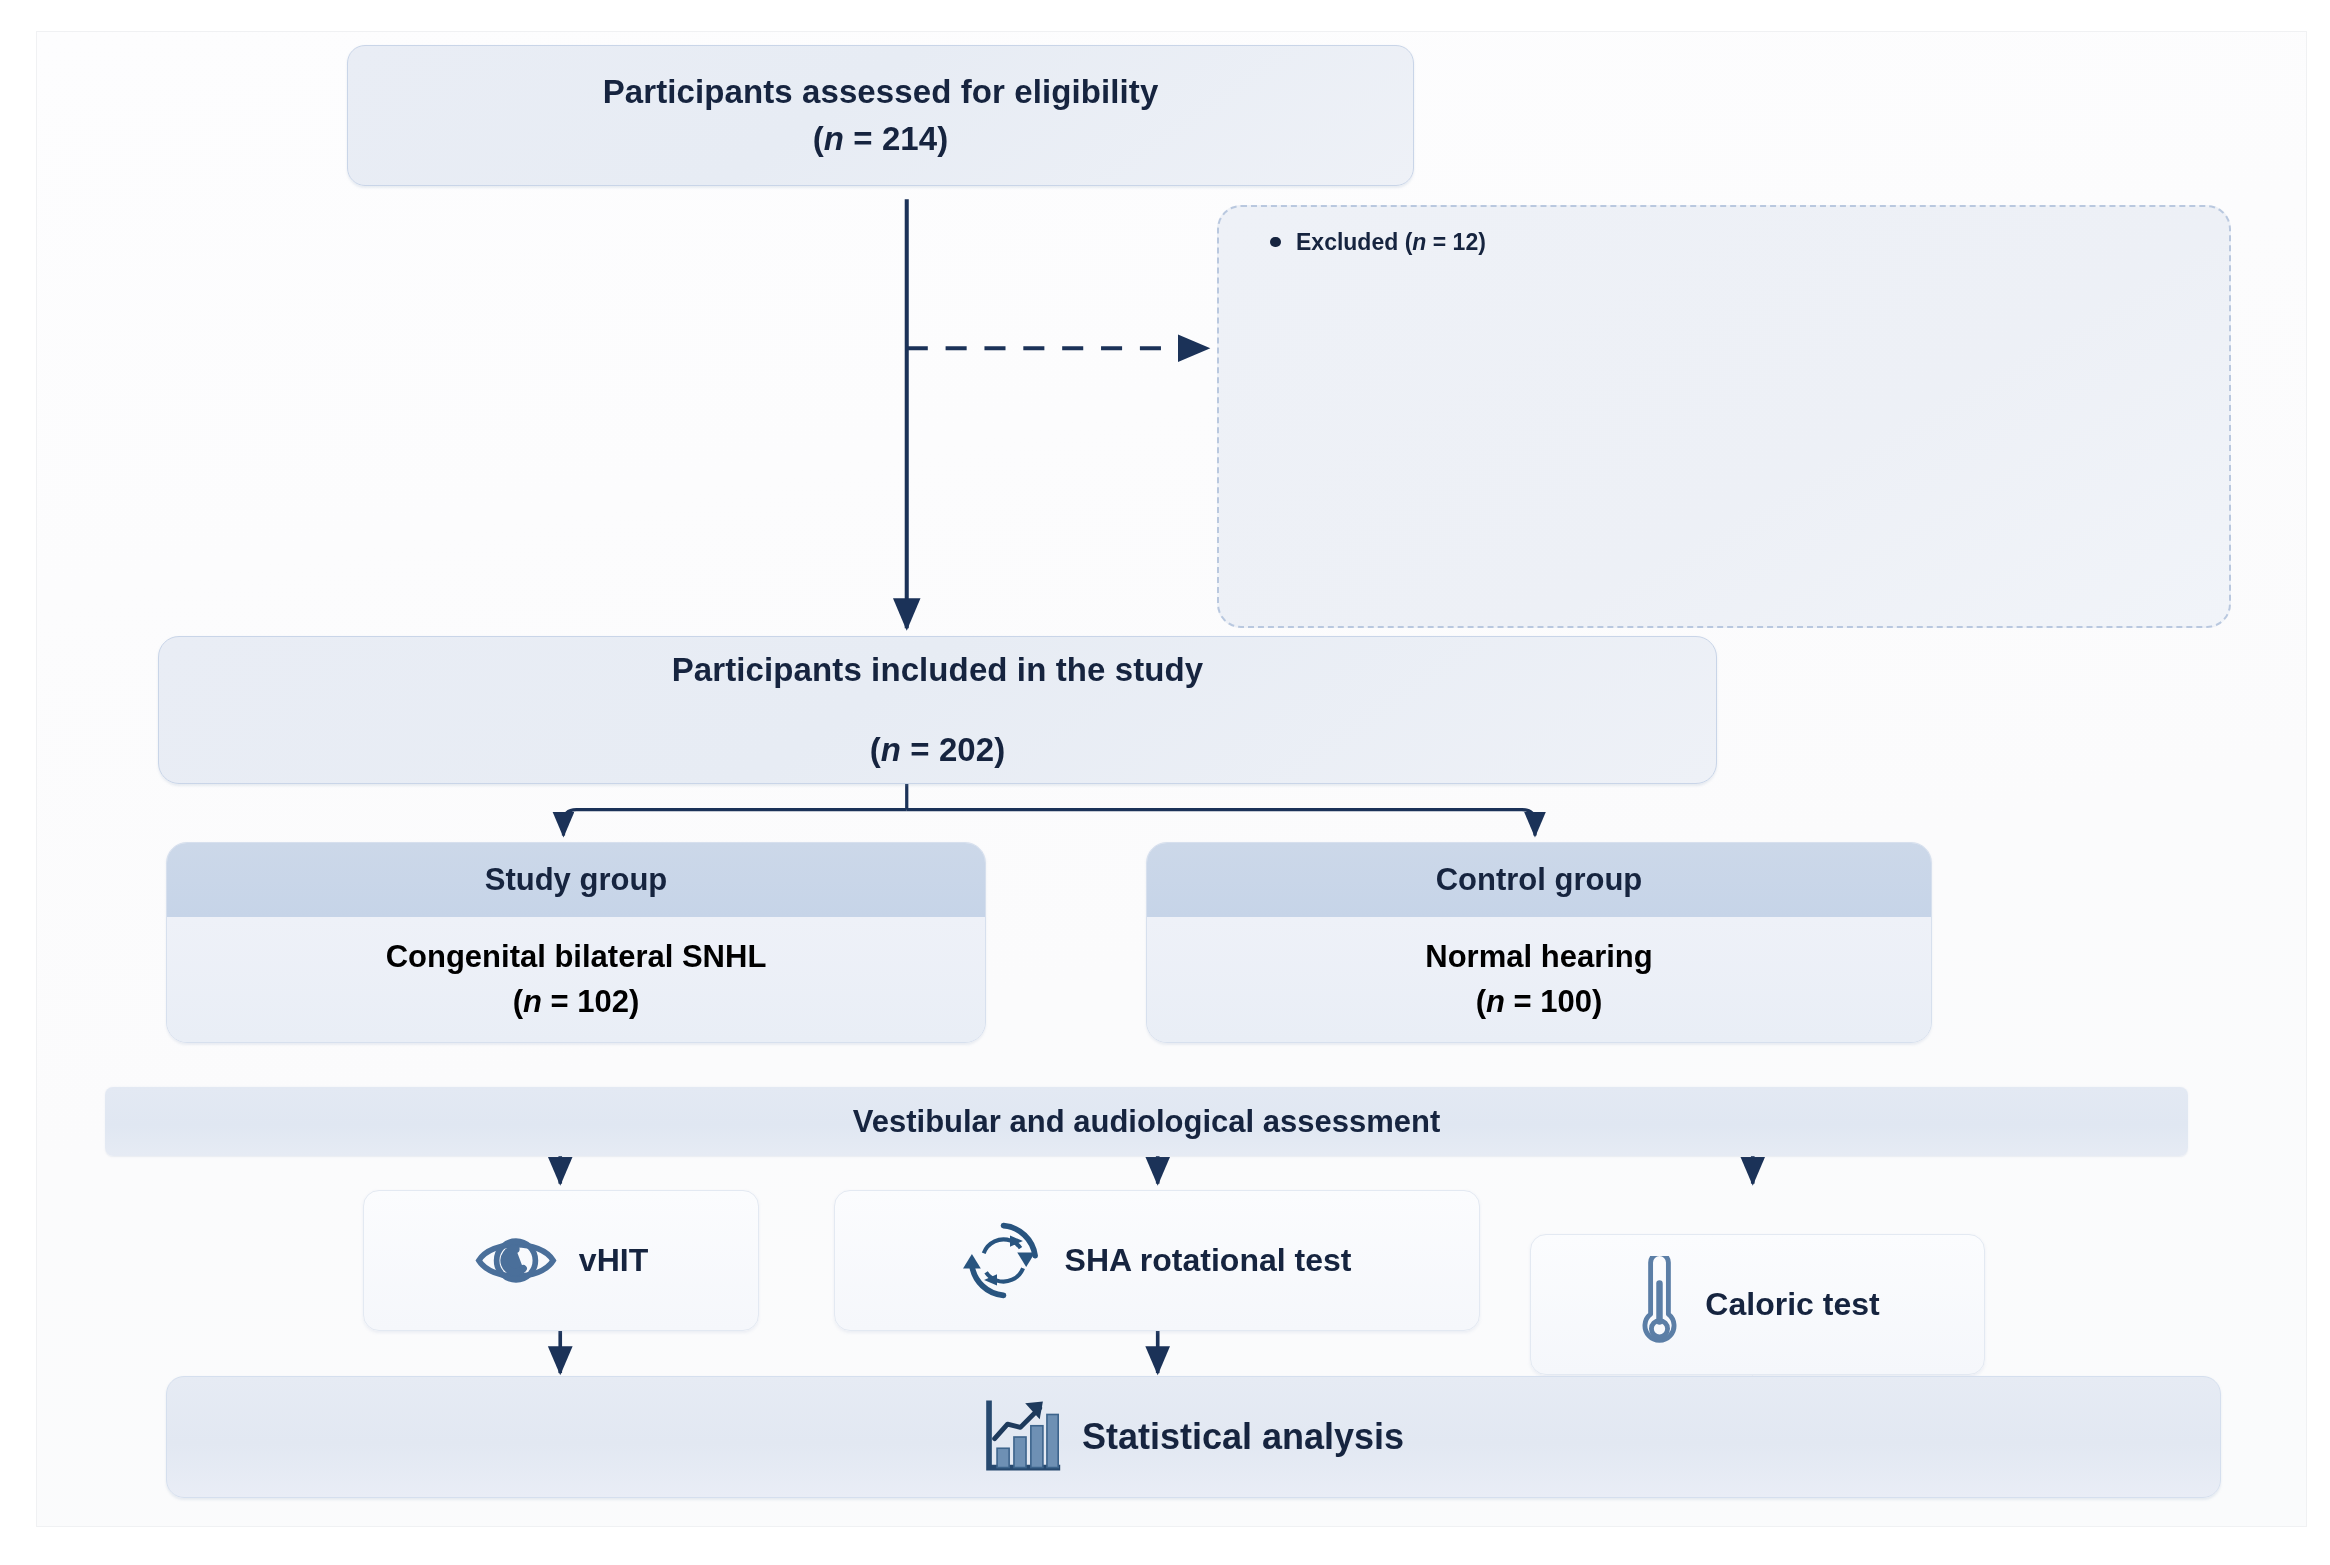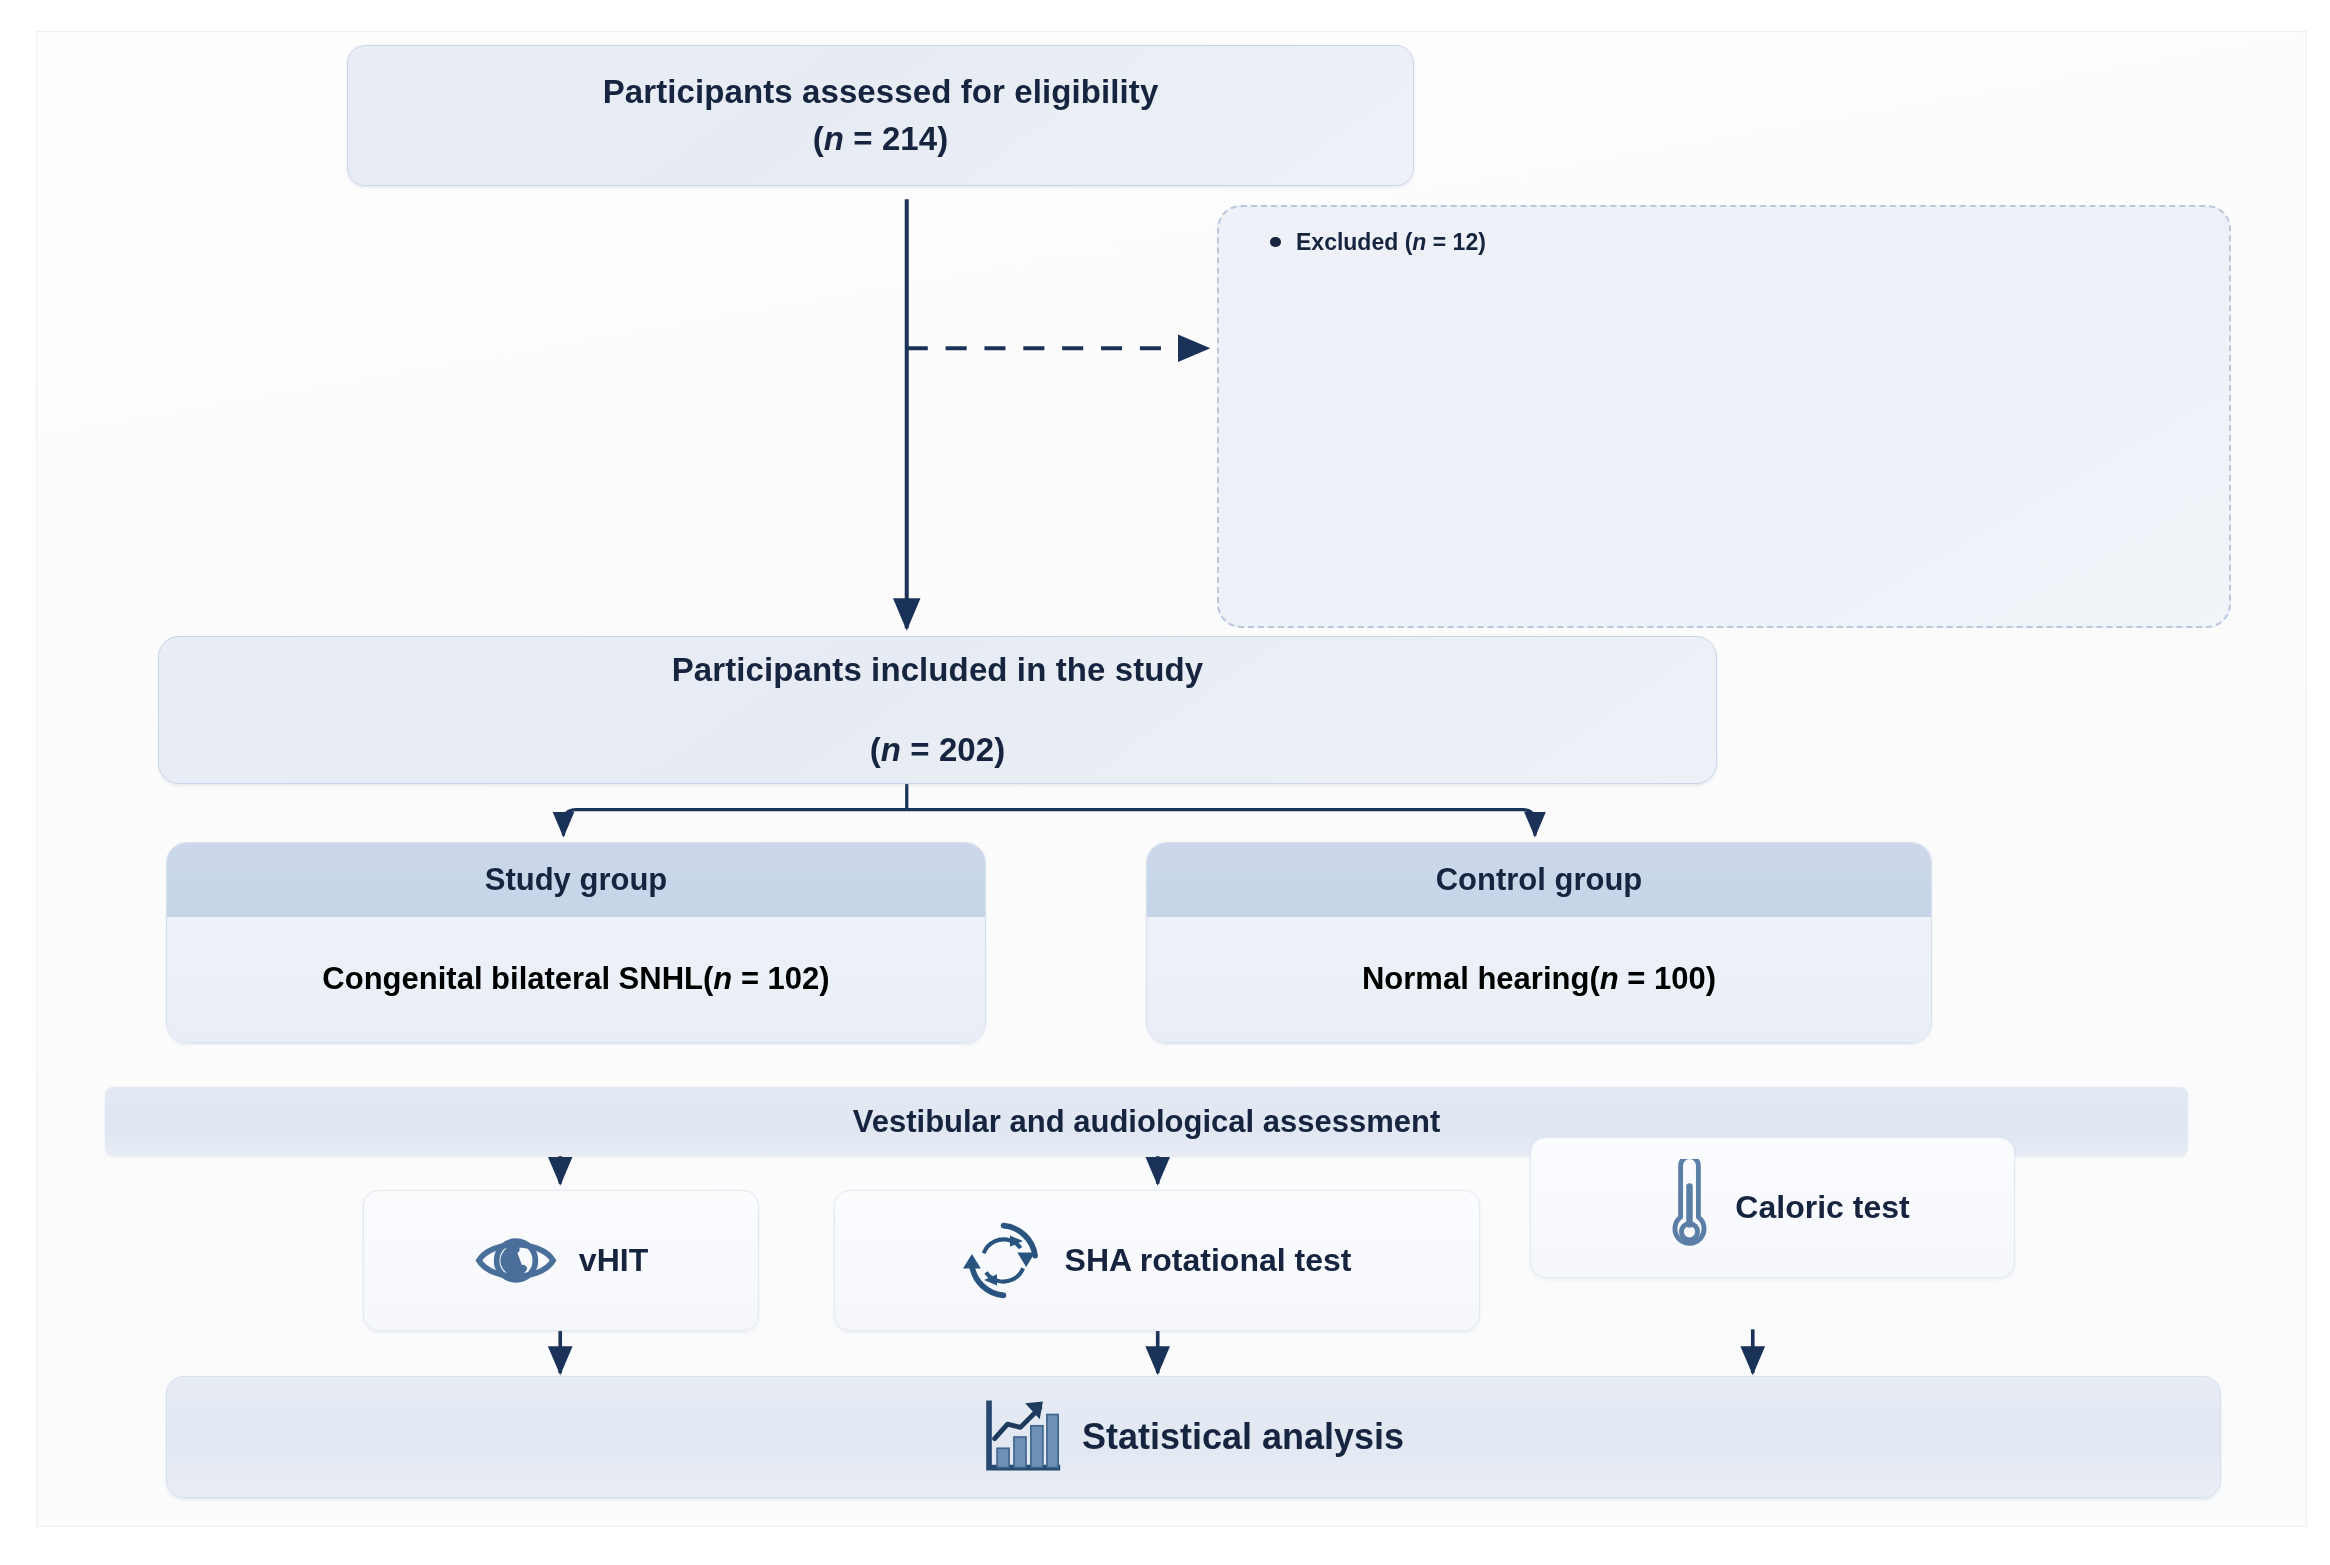--- a/index.html
+++ b/index.html
@@ -33,21 +33,21 @@
     border-radius:21px;overflow:hidden;border:0.8px solid #d7e0ee;
     background:linear-gradient(180deg,#eaeff7 0%,#eef1f8 100%);
     display:block;box-shadow:0 1.6px 2.4px rgba(140,160,190,.16);
   }
   .grp-head{
     background:linear-gradient(180deg,#ccd8e9 0%,#c6d4e8 100%);
     width:100%;display:flex;align-items:center;justify-content:center;
     font-weight:bold;color:#16243f;
   }
   .grp-body{
-    width:100%;display:flex;align-items:center;justify-content:center;
+    width:100%;display:flex;flex-direction:column;align-items:center;justify-content:center;
     background:linear-gradient(180deg,#eef1f8 0%,#e9eef6 100%);
   }
 
   .bar{
     background:linear-gradient(180deg,#e3e9f3 0%,#e0e7f2 55%,#e6ebf4 100%);
     border-radius:8px;
     display:flex;align-items:center;justify-content:center;
     color:#16243f;font-weight:bold;
     box-shadow:0 0.8px 1.6px rgba(150,165,195,.18);
   }
@@ -184,21 +184,21 @@
       <path d="M50,93 A43,43 0 0 1 11,56" fill="none" stroke="#28547f" stroke-width="7" stroke-linecap="round"></path>
       <path d="M0,60 L11,42 L22,60 Z" fill="#28547f"></path>
 
       <circle cx="50" cy="50" r="26" fill="none" stroke="#28547f" stroke-width="5" stroke-dasharray="56 26" transform="rotate(-160 50 50)"></circle>
       <path d="M58,19 L74,26 L58,33 Z" fill="#28547f"></path>
       <path d="M42,81 L26,74 L42,67 Z" fill="#28547f"></path>
     </svg>
     <span class="t-test">SHA rotational test</span>
   </div>
 
-  <div class="testbox" style="position:absolute;left:1530px;top:1137px;width:453px;height:139px;padding-left:30px;">
+  <div class="testbox" style="position:absolute;left:1530px;top:1234px;width:453px;height:139px;">
     <svg class="icon" width="49" height="97" viewBox="0 0 60 120" xmlns="http://www.w3.org/2000/svg">
       <path d="M30,8 m-11,0 a11,11 0 0 1 22,0 L41,72 a18,18 0 1 1 -22,0 Z" fill="none" stroke="#5b7ea6" stroke-width="6" stroke-linejoin="round"></path>
       <circle cx="30" cy="90" r="10" fill="none" stroke="#5b7ea6" stroke-width="6"></circle>
       <rect x="26" y="30" width="8" height="55" rx="4" fill="#5b7ea6"></rect>
     </svg>
     <span class="t-test">Caloric test</span>
   </div>
 
   <div class="statbar" style="position:absolute;left:166px;top:1376px;width:2053px;height:120px;">
     <svg class="icon" width="78" height="74" viewBox="0 0 96 92" xmlns="http://www.w3.org/2000/svg">

